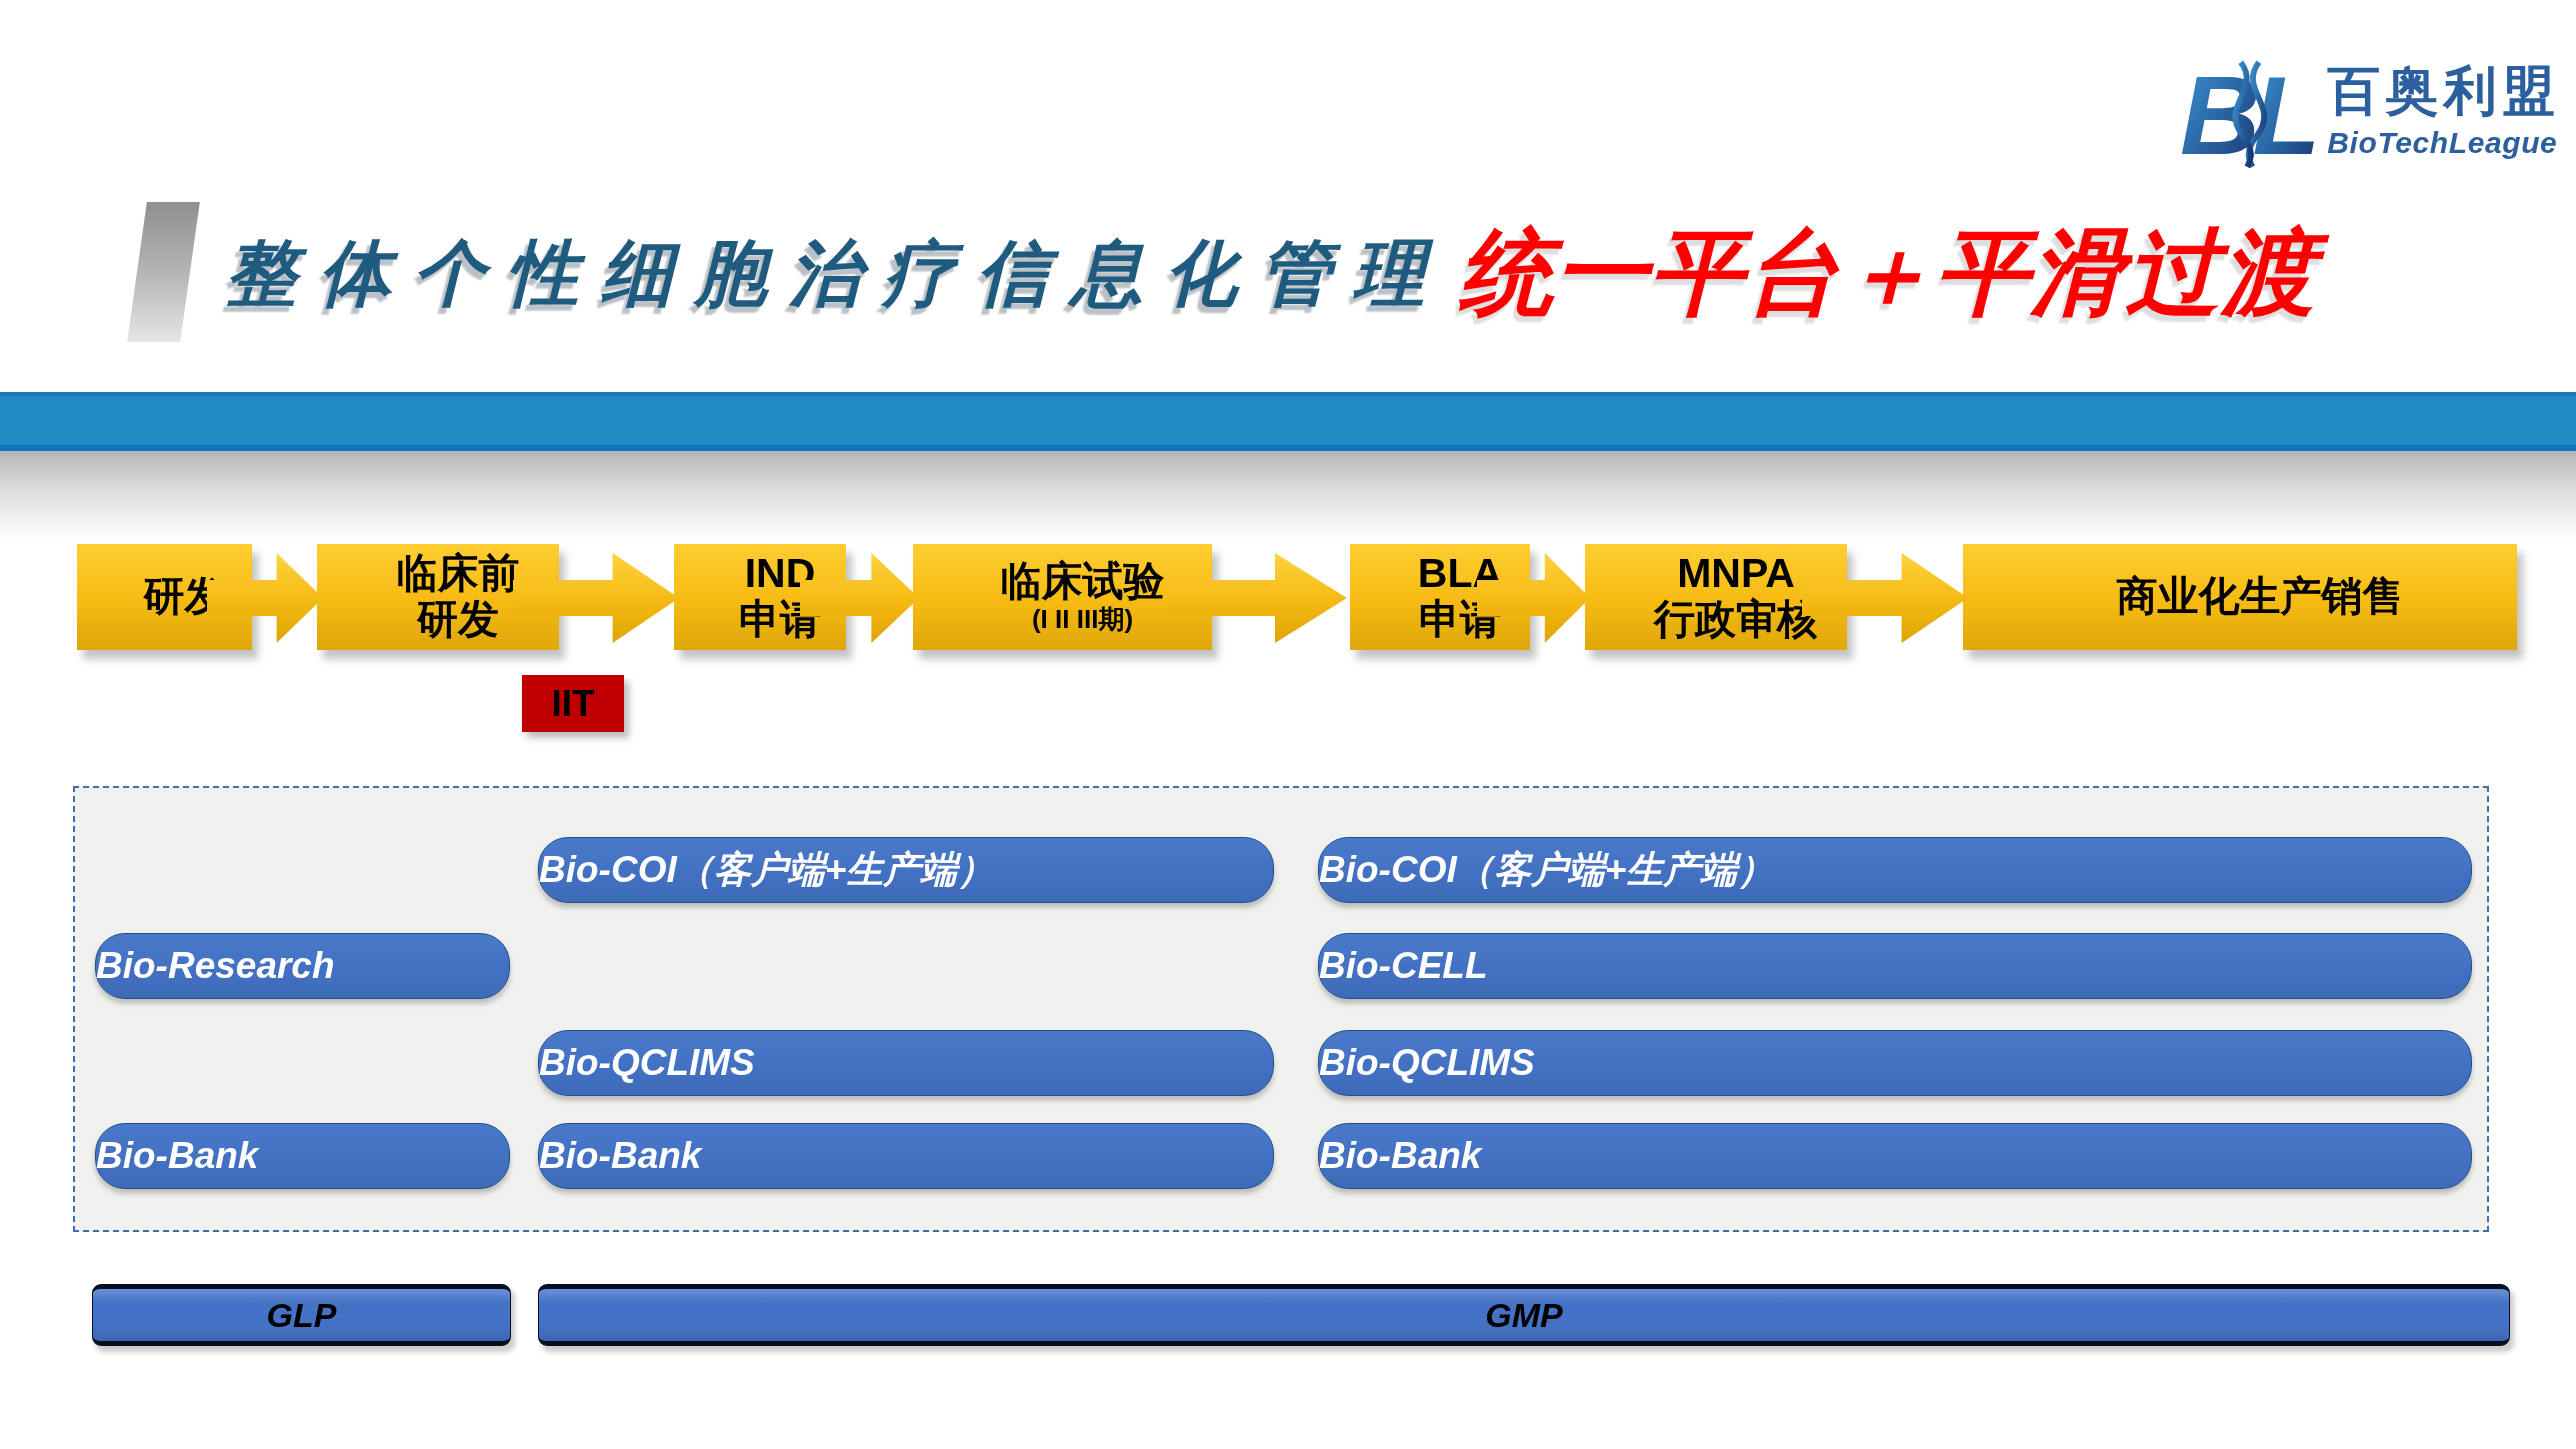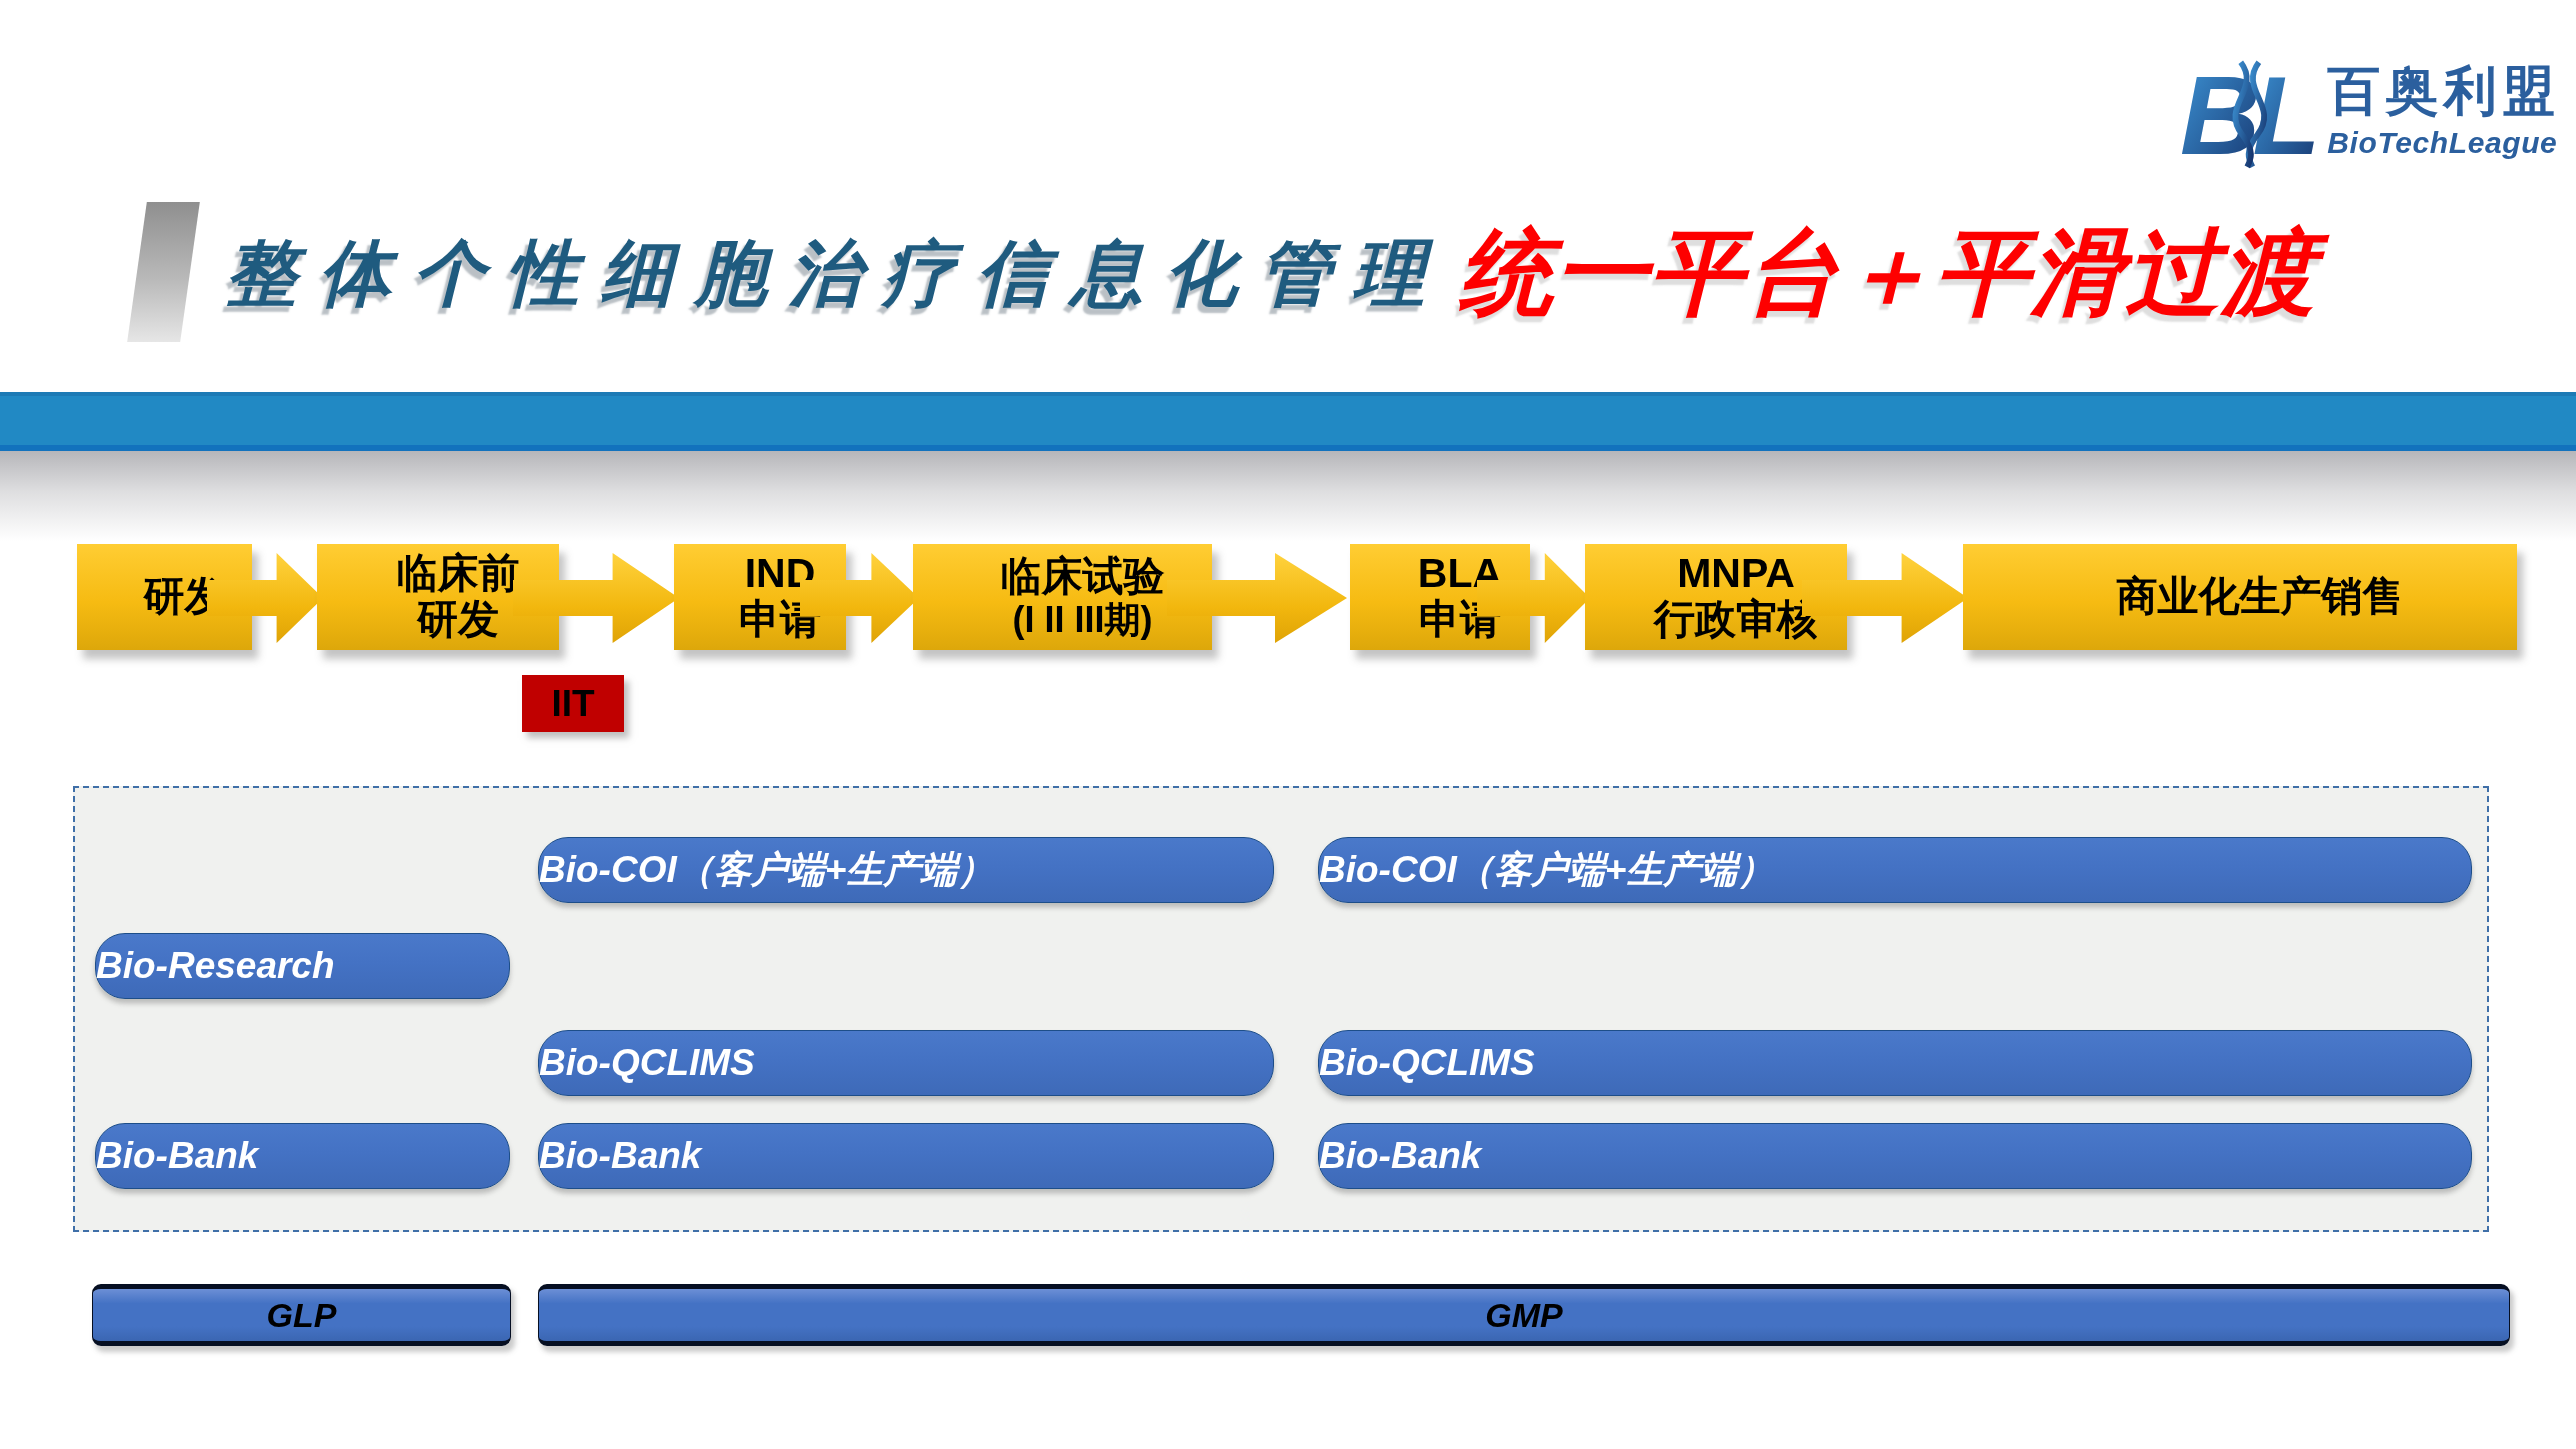--- a/index.html
+++ b/index.html
@@ -38,21 +38,21 @@
   }
   
   .fstep{
     position:absolute; top:544px; height:106px;
     background:linear-gradient(180deg,#ffcd33 0%,#f6bb12 55%,#dda70a 100%);
     box-shadow:6.4px 9px 7.7px rgba(125,125,125,0.45);
     display:flex; flex-direction:column; align-items:center; justify-content:center;
     color:#000; font-weight:bold; text-align:center;padding-left:40px;
   }
   .fstep .ln{font-size:41px; line-height:1.12;}
-  .fstep .ln.small{font-size:36px;text-align:center;}
+  .fstep .ln.small{font-size:26px;text-align:center;}
   .farrow{
     position:absolute; top:553px; height:90px;
     background:linear-gradient(180deg,#ffd23e 0%,#f2b70e 60%,#dfa306 100%);
     clip-path:polygon(0 30%,60% 30%,60% 0,100% 50%,60% 100%,60% 70%,0 70%);
     filter:drop-shadow(5.2px 6.4px 3.9px rgba(130,130,130,0.5));
   }
   .iit{
     position:absolute; left:522px; top:675px; width:102px; height:57px;
     background:#c00000; box-shadow:5.2px 6.4px 6.4px rgba(130,130,130,0.5);
     display:flex; align-items:center; justify-content:center;
@@ -162,20 +162,23 @@
   <div class="pbox" style="left:538px;top:837px;width:736px;">
     <span>Bio-COI（客户端+生产端）</span>
   </div>
   <div class="pbox" style="left:1318px;top:837px;width:1154px;">
     <span>Bio-COI（客户端+生产端）</span>
   </div>
 
   <div class="pbox" style="left:95px;top:933px;width:415px;">
     <span>Bio-Research</span>
   </div>
+  <div class="pbox" style="left:1318px;top:933px;width:1154px;">
+    <span>Bio-CELL</span>
+  </div>
 
   <div class="pbox" style="left:538px;top:1030px;width:736px;">
     <span>Bio-QCLIMS</span>
   </div>
   <div class="pbox" style="left:1318px;top:1030px;width:1154px;">
     <span>Bio-QCLIMS</span>
   </div>
 
   <div class="pbox" style="left:95px;top:1123px;width:415px;">
     <span>Bio-Bank</span>

